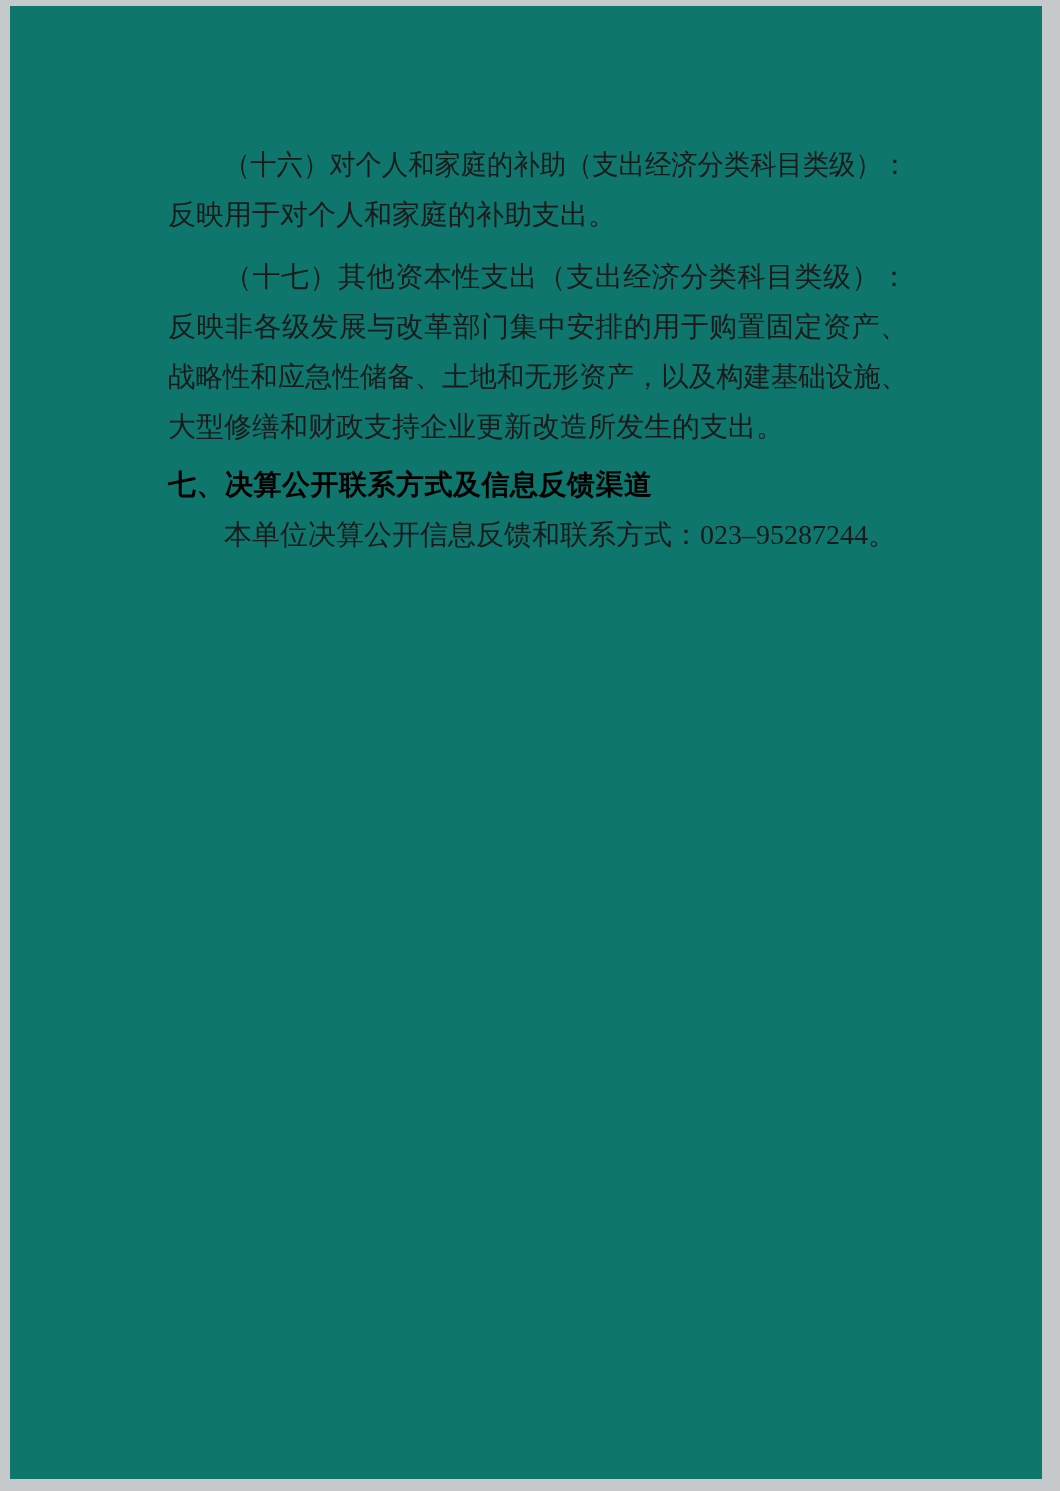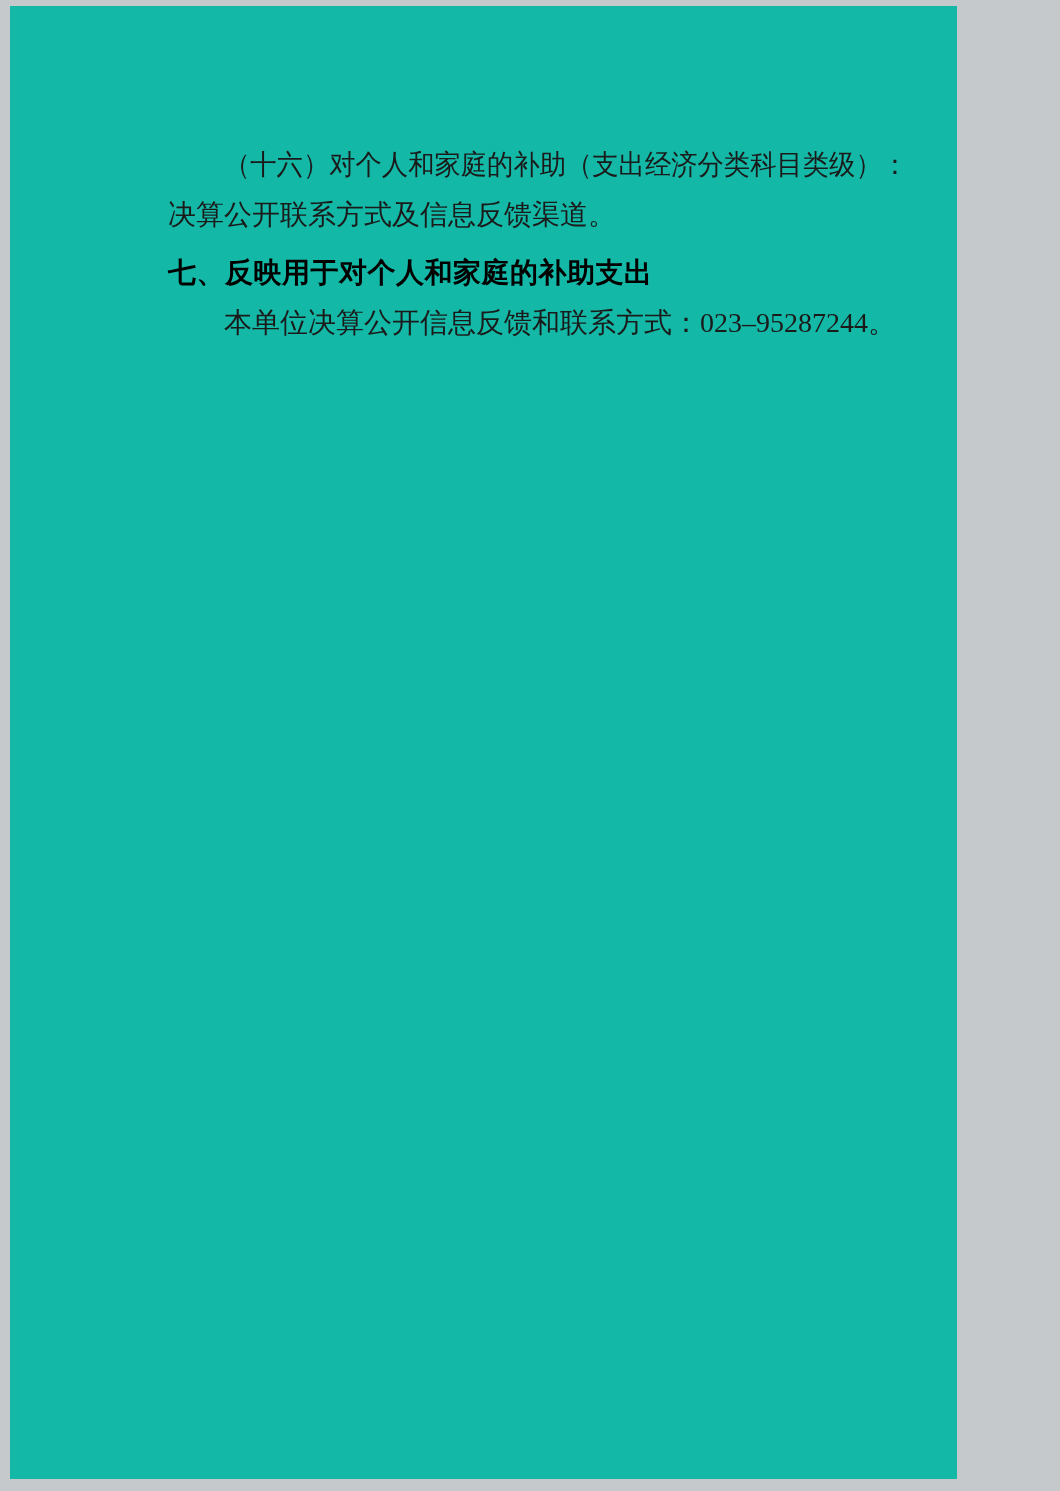--- a/index.html
+++ b/index.html
@@ -7,23 +7,23 @@
     padding: 0;
     width: 1060px;
     height: 1491px;
     overflow: hidden;
     background: #c6c9cc;
   }
   .paper {
     position: absolute;
     left: 10px;
     top: 6px;
-    width: 947px;
+    width: 1032px;
     height: 1473px;
-    background: #14b8a6;
+    background: #0f766e;
   }
   .content {
     position: absolute;
     left: 158px;
     top: 134px;
     width: 740px;
     color: #1a1a1a;
     font-family: "Liberation Serif", "DejaVu Serif", serif;
     font-size: 28px;
     line-height: 50px;
@@ -53,24 +53,30 @@
   }
 </style>
 </head>
 <body>
 
 <div class="paper">
   <div class="content">
 
     <div class="para">
       <div class="line indent"><span class="fit-text" style="transform: scaleX(0.93956);">（十六）对个人和家庭的补助（支出经济分类科目类级）：</span></div>
-      <div class="line last">决算公开联系方式及信息反馈渠道。</div>
+      <div class="line last">反映用于对个人和家庭的补助支出。</div>
     </div>
 
+    <div class="para para-17">
+      <div class="line j indent">（十七）其他资本性支出（支出经济分类科目类级）：</div>
+      <div class="line j">反映非各级发展与改革部门集中安排的用于购置固定资产、</div>
+      <div class="line"><span class="fit-text" style="transform: scaleX(0.978836);">战略性和应急性储备、土地和无形资产，以及构建基础设施、</span></div>
+      <div class="line last">大型修缮和财政支持企业更新改造所发生的支出。</div>
+    </div>
 
-    <div class="section-heading">七、反映用于对个人和家庭的补助支出</div>
+    <div class="section-heading">七、决算公开联系方式及信息反馈渠道</div>
 
     <div class="para">
       <div class="line last indent">本单位决算公开信息反馈和联系方式：023–95287244。</div>
     </div>
 
   </div>
 </div>
 
 </body></html>

